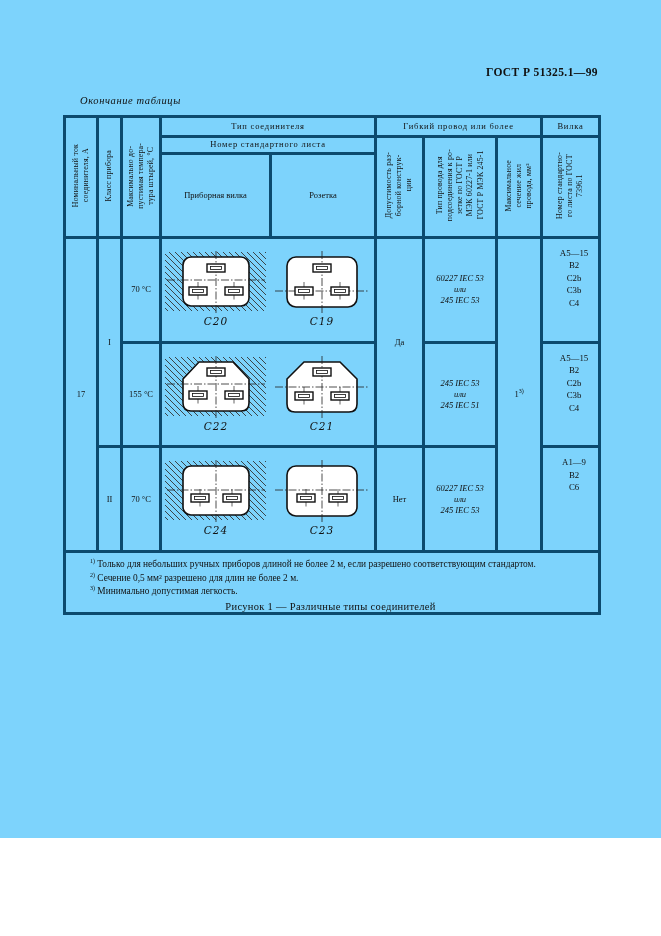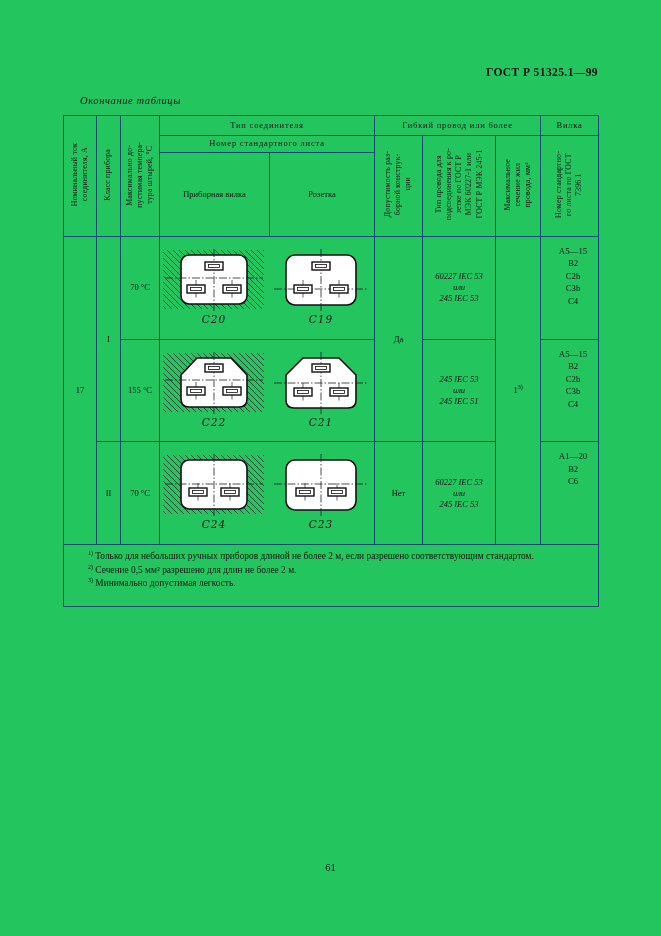--- a/index.html
+++ b/index.html
@@ -1,33 +1,33 @@
 <!DOCTYPE html>
 <html><head>
 <meta charset="utf-8">
 <style>
   html,body{margin:0;padding:0;background:#ffffff;}
   .page{
-    position:relative;width:661px;height:936px;background:#22c55e;
+    position:relative;width:661px;height:838px;background:#7dd3fc;
     font-family:"Liberation Serif",serif;color:#111;overflow:hidden;
   }
   .doc-number{
     position:absolute;top:66px;left:63px;width:535px;text-align:right;
     font-weight:bold;font-size:11.5px;letter-spacing:0.4px;
   }
   .cont-label{
     position:absolute;top:95px;left:80px;font-style:italic;font-size:10.5px;letter-spacing:0.6px;
   }
   table.main{
     position:absolute;top:115px;left:63px;width:535px;
     border-collapse:collapse;table-layout:fixed;
     border:1.5px solid #111;
   }
   table.main td{
-    border:1px solid #0c4a6e;padding:0;vertical-align:middle;text-align:center;
+    border:3px solid #0c4a6e;padding:0;vertical-align:middle;text-align:center;
     font-size:8.5px;line-height:1.3;overflow:hidden;
   }
   .hgroup{letter-spacing:0.8px;font-size:8.6px;}
   .vh{
     writing-mode:vertical-rl;transform:rotate(180deg);
     white-space:pre-line;font-size:7.8px;line-height:1.3;letter-spacing:0.2px;
     display:inline-block;text-align:center;
   }
   .ml{white-space:pre-line;font-style:italic;}
   .plug-cell{text-align:left;vertical-align:top !important;}
@@ -264,31 +264,32 @@
             </svg>
             <div class="clabel">С23</div>
           </div>
         </div>
       </td>
       <td class="yesno">Нет</td>
       <td class="ml">60227 IEC 53
 или
 245 IEC 53</td>
       <td class="plug-cell">
-            <div class="plug-list">A1—20
+            <div class="plug-list">A1—9
 B2
 C6</div>
           </td>
     </tr>
 
     <tr style="height:62px">
       <td colspan="9" class="fn-cell">
         <div class="fn"><span class="lead"></span><sup>1)</sup> <span>Только для небольших ручных приборов длиной не более 2 м, если разрешено соответствующим стандартом.</span></div>
         <div class="fn"><span class="lead"></span><sup>2)</sup> <span>Сечение 0,5 мм² разрешено для длин не более 2 м.</span></div>
         <div class="fn"><span class="lead"></span><sup>3)</sup> <span>Минимально допустимая легкость.</span></div>
       </td>
     </tr>
   </tbody>
     </table>
 
+  <div class="caption">Рисунок 1 — Различные типы соединителей</div>
   <div class="page-number">61</div>
 
 </div>
 
 </body></html>

